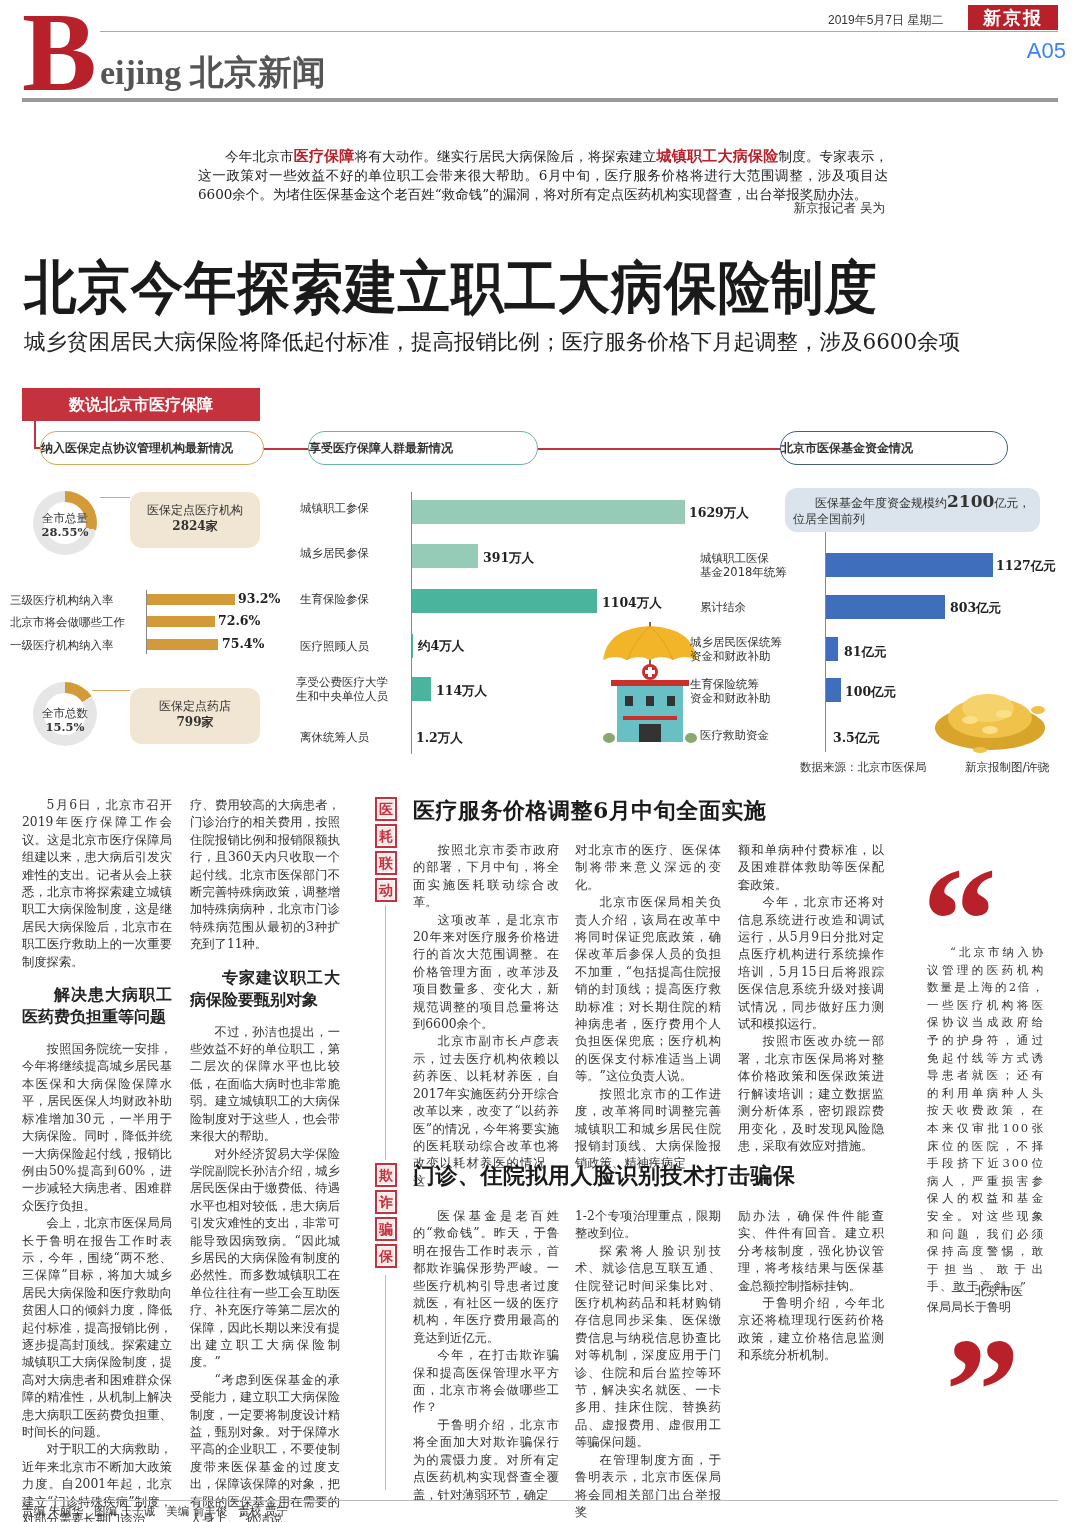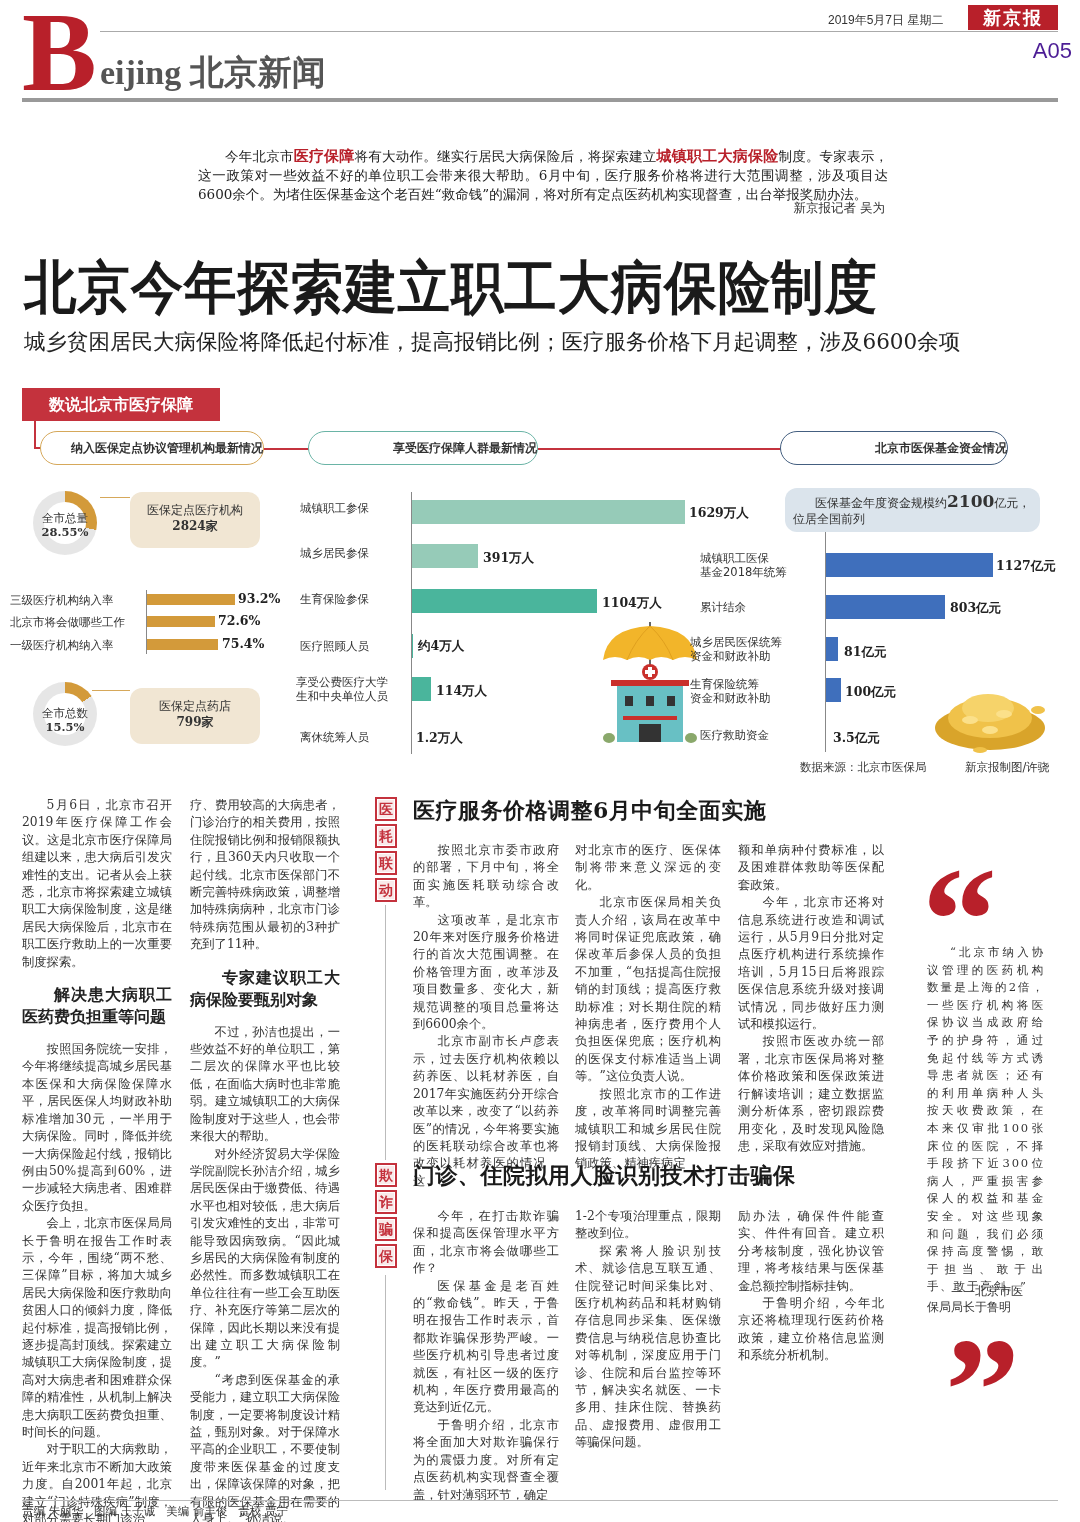--- a/index.html
+++ b/index.html
@@ -5,32 +5,32 @@
 *{box-sizing:border-box;margin:0;padding:0}
 body{width:1080px;height:1522px;background:#fff;font-family:"DejaVu Serif","Liberation Serif",serif;color:#333;position:relative;overflow:hidden}
 .abs{position:absolute}
 
 .bigB{left:22px;top:2px;font-family:"Liberation Serif",serif;font-weight:bold;font-size:112px;line-height:100px;color:#b8202a}
 .eijing{left:100px;top:50px;font-size:34px;font-weight:bold;color:#555;font-family:"Liberation Serif",serif;letter-spacing:0px}
 .topline{left:100px;top:31px;width:958px;height:1px;background:#aaa}
 .botline{left:22px;top:98px;width:1036px;height:4px;background:#999}
 .date{left:828px;top:12px;font-size:12px;color:#333;font-family:"Liberation Sans",sans-serif}
 .brand{left:968px;top:5px;width:90px;height:25px;background:#b8202a;color:#fff;font-weight:bold;font-size:18px;text-align:center;line-height:25px;letter-spacing:2px;font-family:"DejaVu Sans",sans-serif}
-.page{right:8px;top:38px;font-size:22px;color:#4c1d95;font-family:"Liberation Sans",sans-serif}
+.page{right:14px;top:38px;font-size:22px;color:#3b82f6;font-family:"Liberation Sans",sans-serif}
 
 .lead{left:198px;top:147px;width:690px;font-size:13.5px;line-height:19px;text-indent:2em;color:#222;text-align:justify}
 .lead .hl{color:#b8202a;font-weight:bold;font-size:15px}
 .byline{right:195px;top:200px;font-size:12.5px;font-family:"DejaVu Sans",sans-serif;color:#333}
 
 .headline{left:24px;top:252px;font-size:57px;font-weight:bold;color:#1a1a1a;letter-spacing:1px;font-family:"DejaVu Serif",serif;line-height:70px;white-space:nowrap;transform:scaleX(0.92);transform-origin:left}
 .subhead{left:24px;top:327px;font-size:21.5px;color:#222;white-space:nowrap;line-height:30px}
 
-.infobanner{left:22px;top:388px;width:198px;height:33px;background:#c4323d;color:#fff;font-weight:bold;font-size:16px;text-align:center;line-height:33px;font-family:"DejaVu Sans",sans-serif}
+.infobanner{left:22px;top:388px;width:238px;height:33px;background:#c4323d;color:#fff;font-weight:bold;font-size:16px;text-align:center;line-height:33px;font-family:"DejaVu Sans",sans-serif}
 .redline{background:#c4323d}
-.pill{height:34px;border-radius:17px;background:#fff;text-align:right;line-height:32px;font-size:12px;font-weight:bold;color:#333}
+.pill{height:34px;border-radius:17px;background:#fff;text-align:left;line-height:32px;font-size:12px;font-weight:bold;color:#333}
 .pill.o{border:1.5px solid #d6a85a}
 .pill.g{border:1.5px solid #6ab4a6}
 .pill.b{border:1.5px solid #445f80}
 .donut{width:64px;height:64px;border-radius:50%}
 .donut .hole{position:absolute;left:11px;top:11px;width:42px;height:42px;border-radius:50%;background:#fff}
 .dlabel{font-size:11.5px;text-align:center;line-height:14px;color:#333;font-family:"DejaVu Sans",sans-serif;width:70px}
 .box{background:#f1e6d3;border-radius:12px;text-align:center;font-size:12px;line-height:16px;color:#333;font-family:"DejaVu Sans",sans-serif;padding-top:10px}
 .box b{font-family:"DejaVu Serif",serif}
 .rlabel{font-size:11.5px;color:#333;font-family:"DejaVu Sans",sans-serif;line-height:14px}
 .bar{position:absolute;height:11px;background:#d39a3a}
@@ -249,27 +249,28 @@
 
 <div class="abs vline" style="left:385px;top:1275px;height:215px"></div>
 <div class="abs tagcol" style="left:375px;top:1163px">
   <div class="tag">欺</div>
   <div class="tag">诈</div>
   <div class="tag">骗</div>
   <div class="tag">保</div>
 </div>
 <div class="abs arttitle" style="left:413px;top:1161px">门诊、住院拟用人脸识别技术打击骗保</div>
 <div class="abs col" style="left:413px;top:1208px;width:146px">
+  <p>医保基金是老百姓的“救命钱”。昨天，于鲁明在报告工作时表示，首都欺诈骗保形势严峻。一些医疗机构引导患者过度就医，有社区一级的医疗机构，年医疗费用最高的竟达到近亿元。</p>
   <p>今年，在打击欺诈骗保和提高医保管理水平方面，北京市将会做哪些工作？</p>
-  <p>医保基金是老百姓的“救命钱”。昨天，于鲁明在报告工作时表示，首都欺诈骗保形势严峻。一些医疗机构引导患者过度就医，有社区一级的医疗机构，年医疗费用最高的竟达到近亿元。</p>
   <p>于鲁明介绍，北京市将全面加大对欺诈骗保行为的震慑力度。对所有定点医药机构实现督查全覆盖，针对薄弱环节，确定</p>
 </div>
 <div class="abs col" style="left:575px;top:1208px;width:146px">
   <div>1-2个专项治理重点，限期整改到位。</div>
   <p>探索将人脸识别技术、就诊信息互联互通、住院登记时间采集比对、医疗机构药品和耗材购销存信息同步采集、医保缴费信息与纳税信息协查比对等机制，深度应用于门诊、住院和后台监控等环节，解决实名就医、一卡多用、挂床住院、替换药品、虚报费用、虚假用工等骗保问题。</p>
+  <p>在管理制度方面，于鲁明表示，北京市医保局将会同相关部门出台举报奖</p>
 </div>
 <div class="abs col" style="left:738px;top:1208px;width:146px">
   <div>励办法，确保件件能查实、件件有回音。建立积分考核制度，强化协议管理，将考核结果与医保基金总额控制指标挂钩。</div>
   <p>于鲁明介绍，今年北京还将梳理现行医药价格政策，建立价格信息监测和系统分析机制。</p>
 </div>
 
 <div class="abs qmark" style="left:922px;top:860px">“</div>
 <div class="abs quote" style="left:927px;top:944px;width:118px">
     <p>“北京市纳入协议管理的医药机构数量是上海的2倍，一些医疗机构将医保协议当成政府给予的护身符，通过免起付线等方式诱导患者就医；还有的利用单病种人头按天收费政策，在本来仅审批100张床位的医院，不择手段挤下近300位病人，严重损害参保人的权益和基金安全。对这些现象和问题，我们必须保持高度警惕，敢于担当、敢于出手、敢于亮剑。”</p>
   </div>

